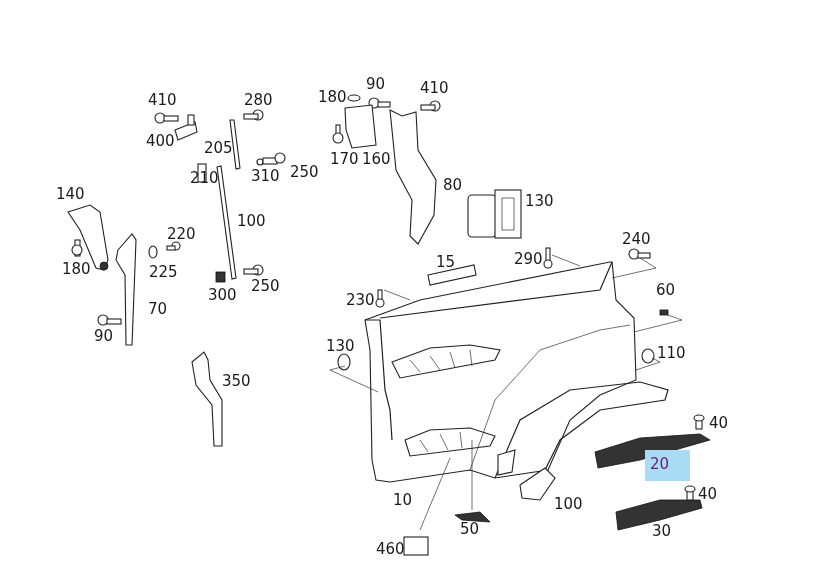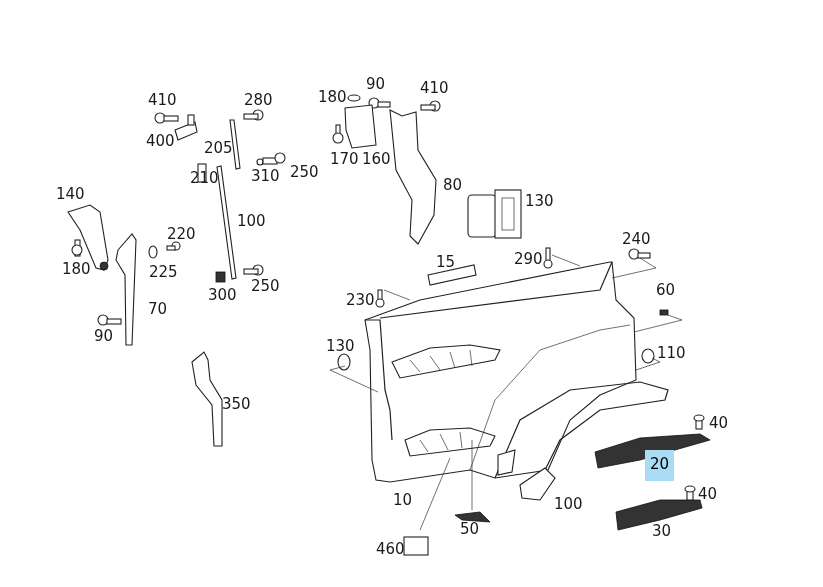--- a/index.html
+++ b/index.html
@@ -1,19 +1,19 @@
 <!DOCTYPE html>
 <html><head>
   <meta charset="utf-8">
   <style>
     html, body { margin: 0; padding: 0; background: #ffffff; }
     body { width: 823px; height: 587px; position: relative; overflow: hidden; font-family: "DejaVu Sans", sans-serif; }
     #diagram { position: absolute; left: 0; top: 0; width: 823px; height: 587px; }
     .lbl { position: absolute; font-size: 15px; color: #1a1a1a; line-height: 17px; white-space: nowrap; cursor: pointer; }
-    .lbl.hl { background: #a9dcf4; color: #000000; padding: 6px 5px 8px 5px; }
+    .lbl.hl { background: #a9dcf4; color: #701a75; padding: 6px 21px 8px 5px; }
     svg .part { fill: #ffffff; stroke: #222; stroke-width: 1.1; }
     svg .dark { fill: #333; stroke: #111; stroke-width: 0.8; }
     svg .thin { fill: none; stroke: #333; stroke-width: 0.7; }
     svg .line { fill: none; stroke: #222; stroke-width: 1.2; }
   </style>
 </head>
 <body>
 
 <svg id="diagram" viewBox="0 0 823 587" xmlns="http://www.w3.org/2000/svg">
 
@@ -185,21 +185,21 @@
 <span class="lbl" style="left:190px;top:170px">210</span>
 <span class="lbl" style="left:56px;top:186px">140</span>
 <span class="lbl" style="left:237px;top:213px">100</span>
 <span class="lbl" style="left:167px;top:226px">220</span>
 <span class="lbl" style="left:62px;top:261px">180</span>
 <span class="lbl" style="left:149px;top:264px">225</span>
 <span class="lbl" style="left:251px;top:278px">250</span>
 <span class="lbl" style="left:208px;top:287px">300</span>
 <span class="lbl" style="left:148px;top:301px">70</span>
 <span class="lbl" style="left:94px;top:328px">90</span>
-<span class="lbl" style="left:222px;top:396px">350</span>
+<span class="lbl" style="left:222px;top:373px">350</span>
 <span class="lbl" style="left:318px;top:89px">180</span>
 <span class="lbl" style="left:366px;top:76px">90</span>
 <span class="lbl" style="left:420px;top:80px">410</span>
 <span class="lbl" style="left:330px;top:151px">170</span>
 <span class="lbl" style="left:362px;top:151px">160</span>
 <span class="lbl" style="left:443px;top:177px">80</span>
 <span class="lbl" style="left:525px;top:193px">130</span>
 <span class="lbl" style="left:436px;top:254px">15</span>
 <span class="lbl" style="left:514px;top:251px">290</span>
 <span class="lbl" style="left:622px;top:231px">240</span>

